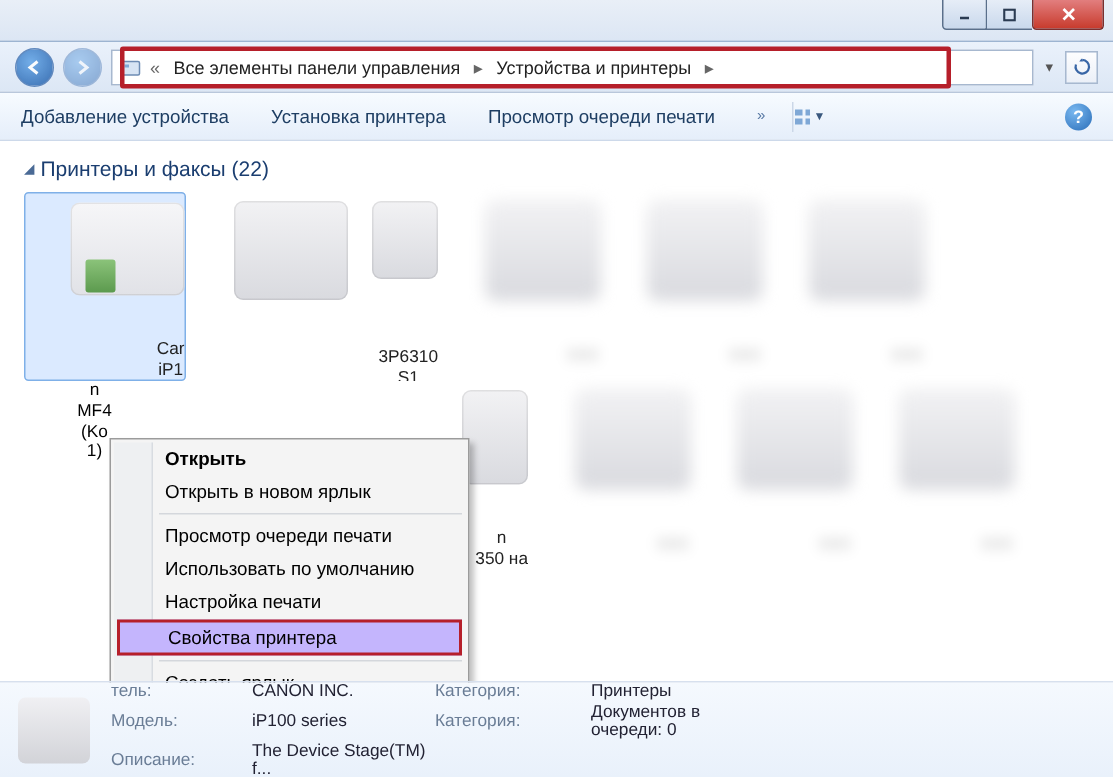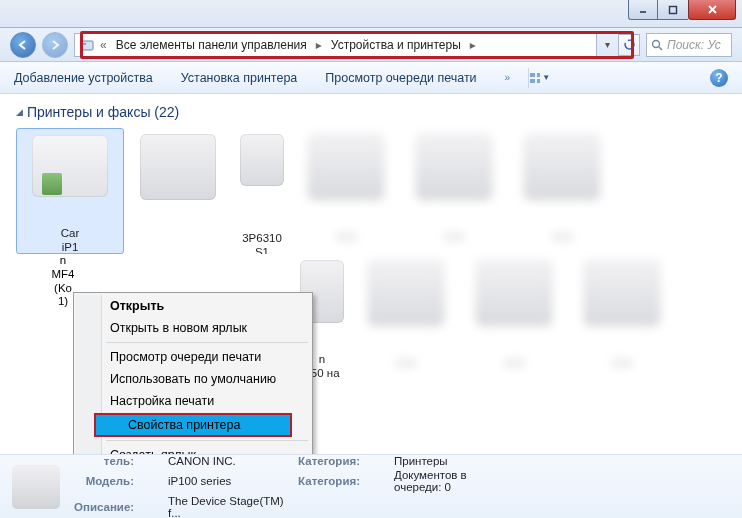--- a/index.html
+++ b/index.html
@@ -32,45 +32,45 @@
   .toolbar .tbtn { cursor:default; }
   .toolbar .help { margin-left:auto; width:18px; height:18px; border-radius:50%; background:radial-gradient(circle at 35% 30%,#79b8f0,#2a6db8); color:#fff; font-size:12px; font-weight:bold; display:flex; align-items:center; justify-content:center; }
   .toolbar .dropicon { width:22px; height:20px; border-left:1px solid #cbd7e8; display:flex; align-items:center; justify-content:center; margin-left:-10px; }
 
   
   .content { position:relative; padding: 10px 16px; height: calc(518px - 28px - 34px - 32px); }
   .section-head { display:flex; align-items:center; font-size:14px; color:#1b3e70; margin-bottom:8px; gap:4px; }
   .section-head .tri { font-size:9px; color:#4a6a95; }
 
   .grid { display:flex; flex-wrap:wrap; gap: 0; }
-  .item { width: 108px; height: 126px; display:flex; flex-direction:column; align-items:center; padding-top:6px; font-size:11.5px; color:#222; text-align:center;gap:24px; }
+  .item { width: 108px; height: 126px; display:flex; flex-direction:column; align-items:flex-end; padding-top:6px; font-size:11.5px; color:#222; text-align:center;gap:24px; }
   .item .thumb { width:76px; height:66px; background: linear-gradient(#f2f2f4,#d9dadf); border-radius:6px; margin-bottom:6px; box-shadow: inset 0 0 0 1px rgba(0,0,0,.08); }
   .item .thumb.inkjet { background: linear-gradient(#f6f6f8,#e1e2e7); position:relative; }
   .item .thumb.inkjet::after { content:""; position:absolute; left:10px; top:38px; width:20px; height:22px; background:linear-gradient(#8bc37a,#5c9a4e); border-radius:2px; }
   .item.selected { background:#dbeaff; border:1px solid #7fb0e8; border-radius:3px; }
   .item .lbl { line-height:1.2; max-width:96px; overflow:hidden; }
   .item.blur .thumb { filter: blur(5px); }
   .item.blur .lbl { filter: blur(4px); color:transparent; text-shadow:0 0 6px rgba(0,0,0,.4); }
 
   .row2 { margin-top: 0px; }
   .partial-label { font-size:11.5px; line-height:1.2; text-align:center; width:42px; overflow:hidden; }
 
   
   .ctxmenu { position:absolute; left:73px; top:198px; width:240px; background:#f4f4f4; border:1px solid #9b9b9b; box-shadow: 3px 3px 4px rgba(0,0,0,.25); font-size:12.5px; padding:2px; }
   .ctxmenu .gutter { position:absolute; left:2px; top:2px; bottom:2px; width:26px; background:#eef0f2; border-right:1px solid #d8dce1; }
   .ctx-item { position:relative; padding: 4px 10px 4px 34px; color:#000; }
   .ctx-item.bold { font-weight:600; }
-  .ctx-item.high { background:#0ea5e9; border:2px solid #b61f2a; margin: 1px 18px; padding: 3px 8px 3px 32px; }
+  .ctx-item.high { background:#c4b5fd; border:2px solid #b61f2a; margin: 1px 2px; padding: 3px 8px 3px 32px; }
   .ctx-sep { height:1px; background:#d4d7dc; margin: 3px 2px 3px 30px; }
 
   
   .details { position:absolute; left:0; right:0; bottom:0; height:64px; border-top:1px solid #d7e0ee; background:linear-gradient(#f5f9fe,#e9f1fb); display:flex; align-items:center; padding:4px 12px; font-size:11.5px; color:#3a587e; }
   .details .dicon { width:48px; height:44px; background:linear-gradient(#f0f0f3,#d2d3d8); border-radius:5px; margin-right:14px; }
   .details .dgrid { display:grid; grid-template-columns: 66px 150px 76px 150px; row-gap:2px; align-items:center; }
-  .details .k { color:#6a7d96; text-align:right; padding-right:6px;font-weight:bold; }
+  .details .k { color:#6a7d96; padding-right:6px; }
   .details .v { color:#223;margin-left:28px; }
 </style>
 </head>
 <body>
 
 <div class="titlebar">
   <div class="winbtns">
     <div class="winbtn min">
       <svg width="10" height="10">
           <line x1="2" y1="7" x2="8" y2="7" stroke="#2b3b52" stroke-width="1.6"></line>
@@ -117,27 +117,20 @@
   </div>
   <span style="color:#555;font-size:10px;padding:0 2px;">▾</span>
 
   <div class="bc-refresh">
     <svg width="13" height="13">
         <path d="M6.5 2 A4.5 4.5 0 1 1 2.3 5" fill="none" stroke="#3966a6" stroke-width="1.5"></path>
         <path d="M6 1 L7 3 L4.5 3 Z" fill="#3966a6"></path>
       </svg>
   </div>
 
-  <div class="searchbox">
-    <svg width="12" height="12">
-        <circle cx="5" cy="5" r="3.5" fill="none" stroke="#6f86a4" stroke-width="1.4"></circle>
-        <line x1="8" y1="8" x2="11" y2="11" stroke="#6f86a4" stroke-width="1.4"></line>
-      </svg>
-    <span>Поиск: Ус</span>
-  </div>
 
   <div class="bc-highlight" style="left:80px; top:3px; width:554px; height:28px;"></div>
 </div>
 
 <div class="toolbar">
   <span class="tbtn">Добавление устройства</span>
   <span class="tbtn">Установка принтера</span>
   <span class="tbtn">Просмотр очереди печати</span>
   <span style="color:#5a7aa5; font-size:10px;">»</span>
   <span class="dropicon">

